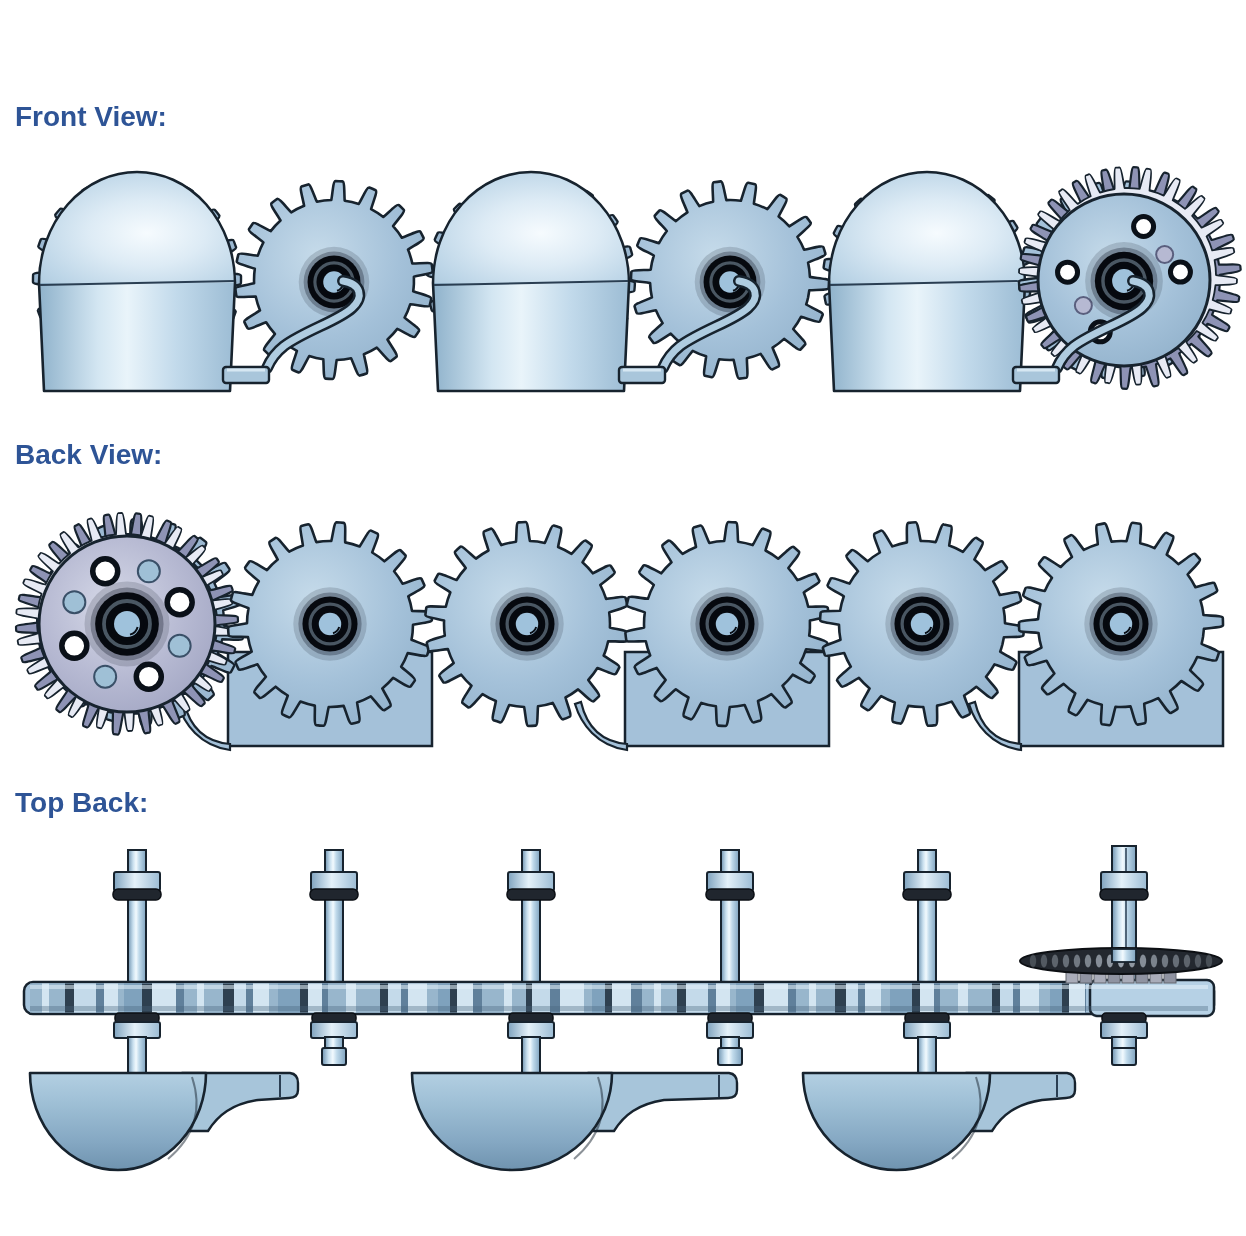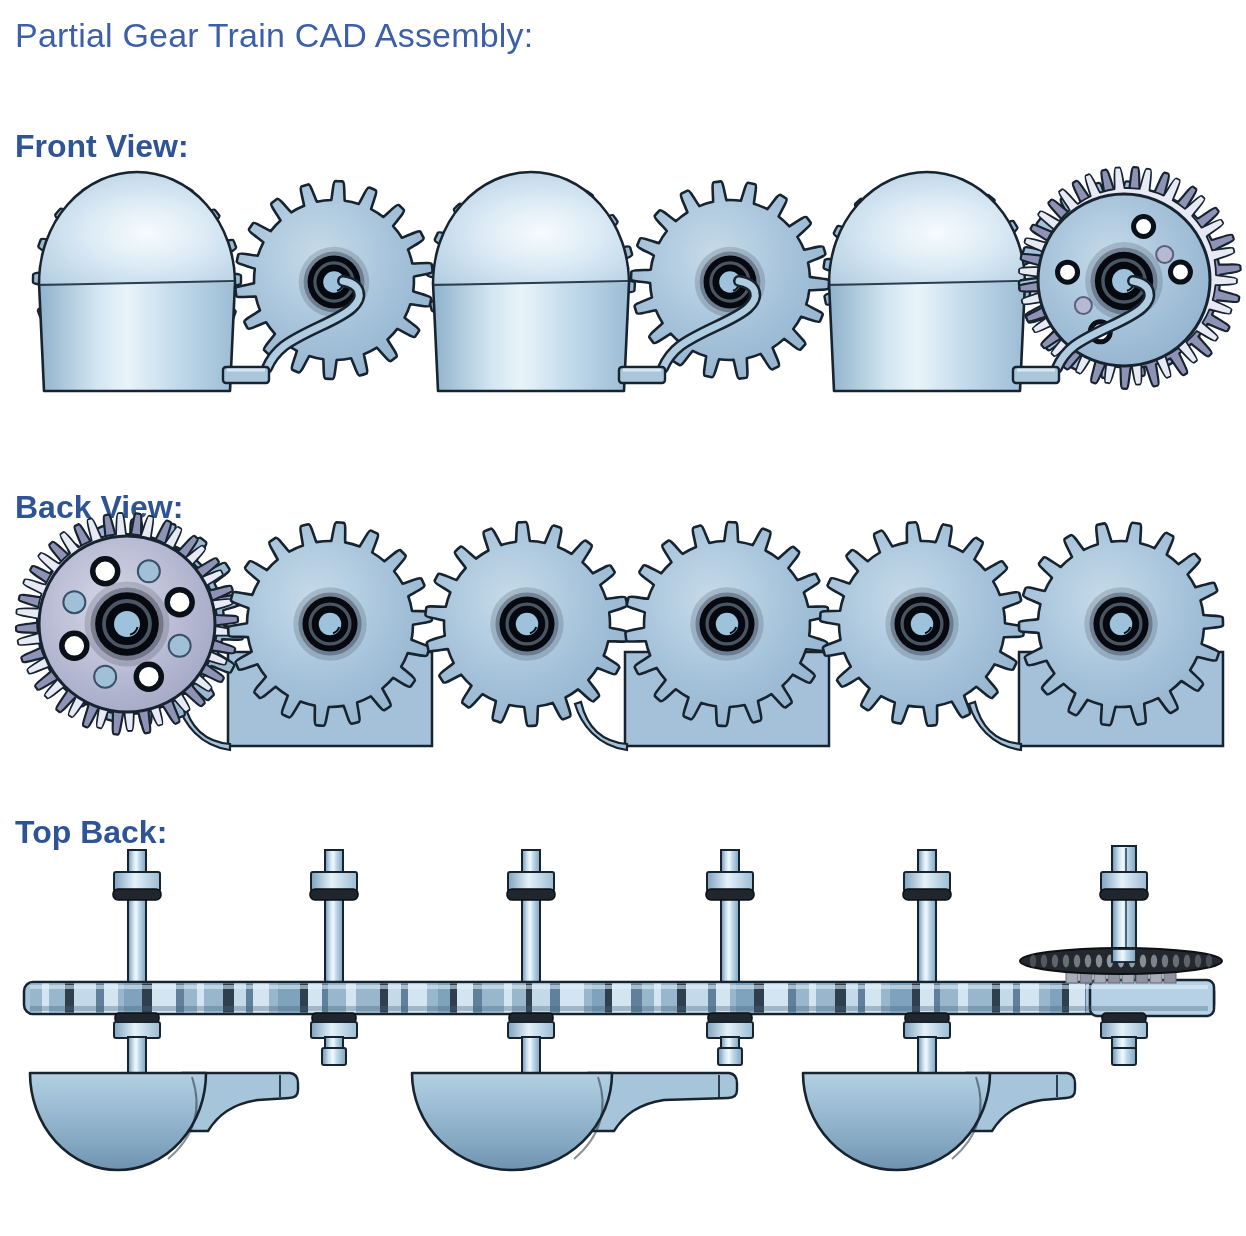--- a/index.html
+++ b/index.html
@@ -1,32 +1,31 @@
 <!DOCTYPE html>
 <html><head>
 <meta charset="utf-8">
 <style>
   html,body{margin:0;padding:0;background:#ffffff;}
   .page{position:relative;width:1246px;height:1236px;background:#ffffff;overflow:hidden;
         font-family:"Liberation Sans",sans-serif;}
   .page-title{position:absolute;left:15px;top:16px;font-size:34px;font-weight:400;letter-spacing:.2px;}
-  .view-heading{position:absolute;left:15px;font-size:32px;font-weight:600;margin-top:27px;}
+  .view-heading{position:absolute;left:15px;font-size:28px;font-weight:600;}
   #front-heading{top:101px;}
-  #back-heading{top:462px;}
+  #back-heading{top:439px;}
   #top-heading{top:787px;}
   svg.figure{position:absolute;left:0;display:block;}
   #front-svg{top:148px;}
   #back-svg{top:486px;}
   #top-svg{top:834px;}
 </style>
 </head>
 <body>
 
 <div class="page">
-  <div class="page-title" style="color: rgb(61, 95, 168);">Partial Gear Train CAD Assembly:</div>
   <div class="view-heading" id="front-heading" style="color: rgb(46, 84, 150);">Front View:</div>
   <svg class="figure" id="front-svg" width="1246" height="296" viewBox="0 148 1246 296">
       <defs>
         <radialGradient id="fgear" cx="42%" cy="38%" r="75%">
           <stop offset="0%" stop-color="#C6DBEA"></stop>
           <stop offset="55%" stop-color="#A4C1D9"></stop>
           <stop offset="100%" stop-color="#8FAFC9"></stop>
         </radialGradient>
         <radialGradient id="flav" cx="42%" cy="40%" r="75%">
           <stop offset="0%" stop-color="#D6D9E8"></stop>

